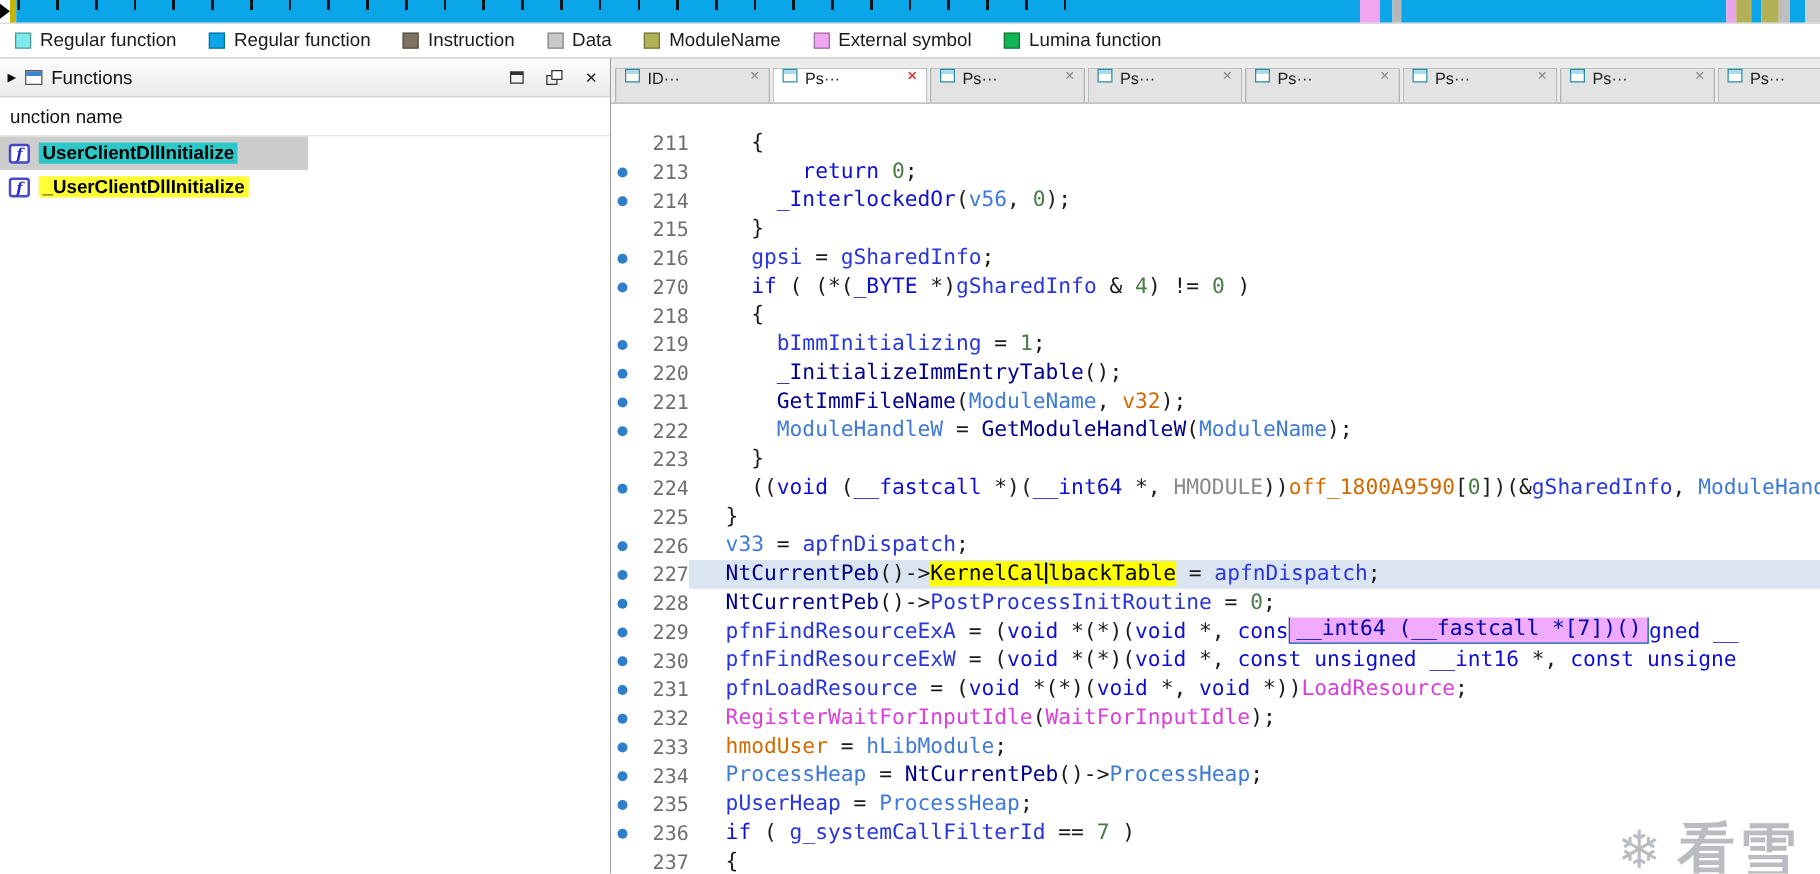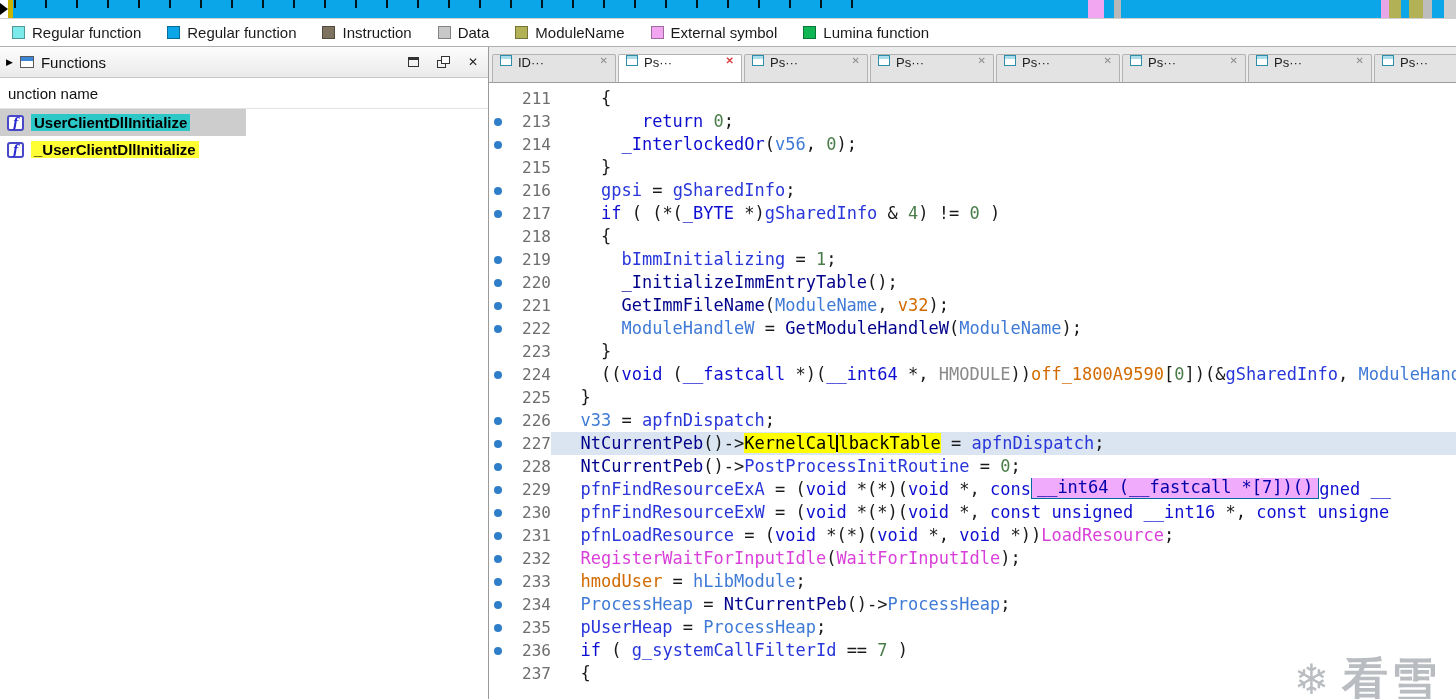--- a/index.html
+++ b/index.html
@@ -55,21 +55,21 @@
   .tab{flex:0 0 124px;width:124px;height:28px;box-sizing:border-box;display:flex;
        gap:6px;padding:0 7px;background:#e3e3e3;border:1px solid #b2b2b2;border-bottom:none;
        border-radius:2px 2px 0 0;font-size:13px;color:#1c1c1c}
   .tab.active{background:#fff}
   .tab-ico{width:12px;height:11px;border:1px solid #2d8fa6;box-sizing:border-box;
            background:linear-gradient(#aadcec 0 3px,#fff 3px);flex:0 0 12px}
   .tab-label{white-space:nowrap;overflow:hidden}
   .tab-x{margin-left:auto;font-size:10px;color:#8a8a8a}
   .tab.active .tab-x{color:#d84040;font-weight:700}
 
-  .code{flex:1;position:relative;overflow:hidden;padding-top:4px;
+  .code{flex:1;position:relative;overflow:hidden;padding-top:20px;
         font-family:"DejaVu Sans Mono",monospace;font-size:17px;line-height:23px;background:#fff}
   .cline{height:23px;display:flex;align-items:center}
   .dot{flex:0 0 17px;display:flex;align-items:center;justify-content:center}
   .dot i{width:8px;height:8px;border-radius:50%;background:#2f7ec9;display:block}
   .lnum{flex:0 0 45px;text-align:right;color:#6e6e6e;font-size:16px}
   .ltext{flex:1 1 auto;min-width:0;padding-left:9px;white-space:pre;overflow:hidden}
   .cline.cur .ltext{background:#dbe5f1}
   .seg-p{color:#1a1a1a}.seg-k{color:#0e0ed0}.seg-f{color:#00008b}.seg-d{color:#2836da}
   .seg-s{color:#3f7ad6}.seg-o{color:#d26a00}.seg-m{color:#d93fd9}.seg-n{color:#4a7d4a}
   .seg-g{color:#8a8a8a}
@@ -238,21 +238,21 @@
             <span class="dot">
               <i></i>
             </span>
             <span class="lnum">216</span>
             <span class="ltext"><span class="seg-p">    </span><span class="seg-d">gpsi</span><span class="seg-p"> = </span><span class="seg-d">gSharedInfo</span><span class="seg-p">;</span></span>
           </div>
           <div class="cline">
             <span class="dot">
               <i></i>
             </span>
-            <span class="lnum">217</span>
+            <span class="lnum">270</span>
             <span class="ltext"><span class="seg-p">    </span><span class="seg-k">if</span><span class="seg-p"> ( (*(</span><span class="seg-k">_BYTE</span><span class="seg-p"> *)</span><span class="seg-d">gSharedInfo</span><span class="seg-p"> &amp; </span><span class="seg-n">4</span><span class="seg-p">) != </span><span class="seg-n">0</span><span class="seg-p"> )</span></span>
           </div>
           <div class="cline">
             <span class="dot"></span>
             <span class="lnum">218</span>
             <span class="ltext"><span class="seg-p">    {</span></span>
           </div>
           <div class="cline">
             <span class="dot">
               <i></i>

